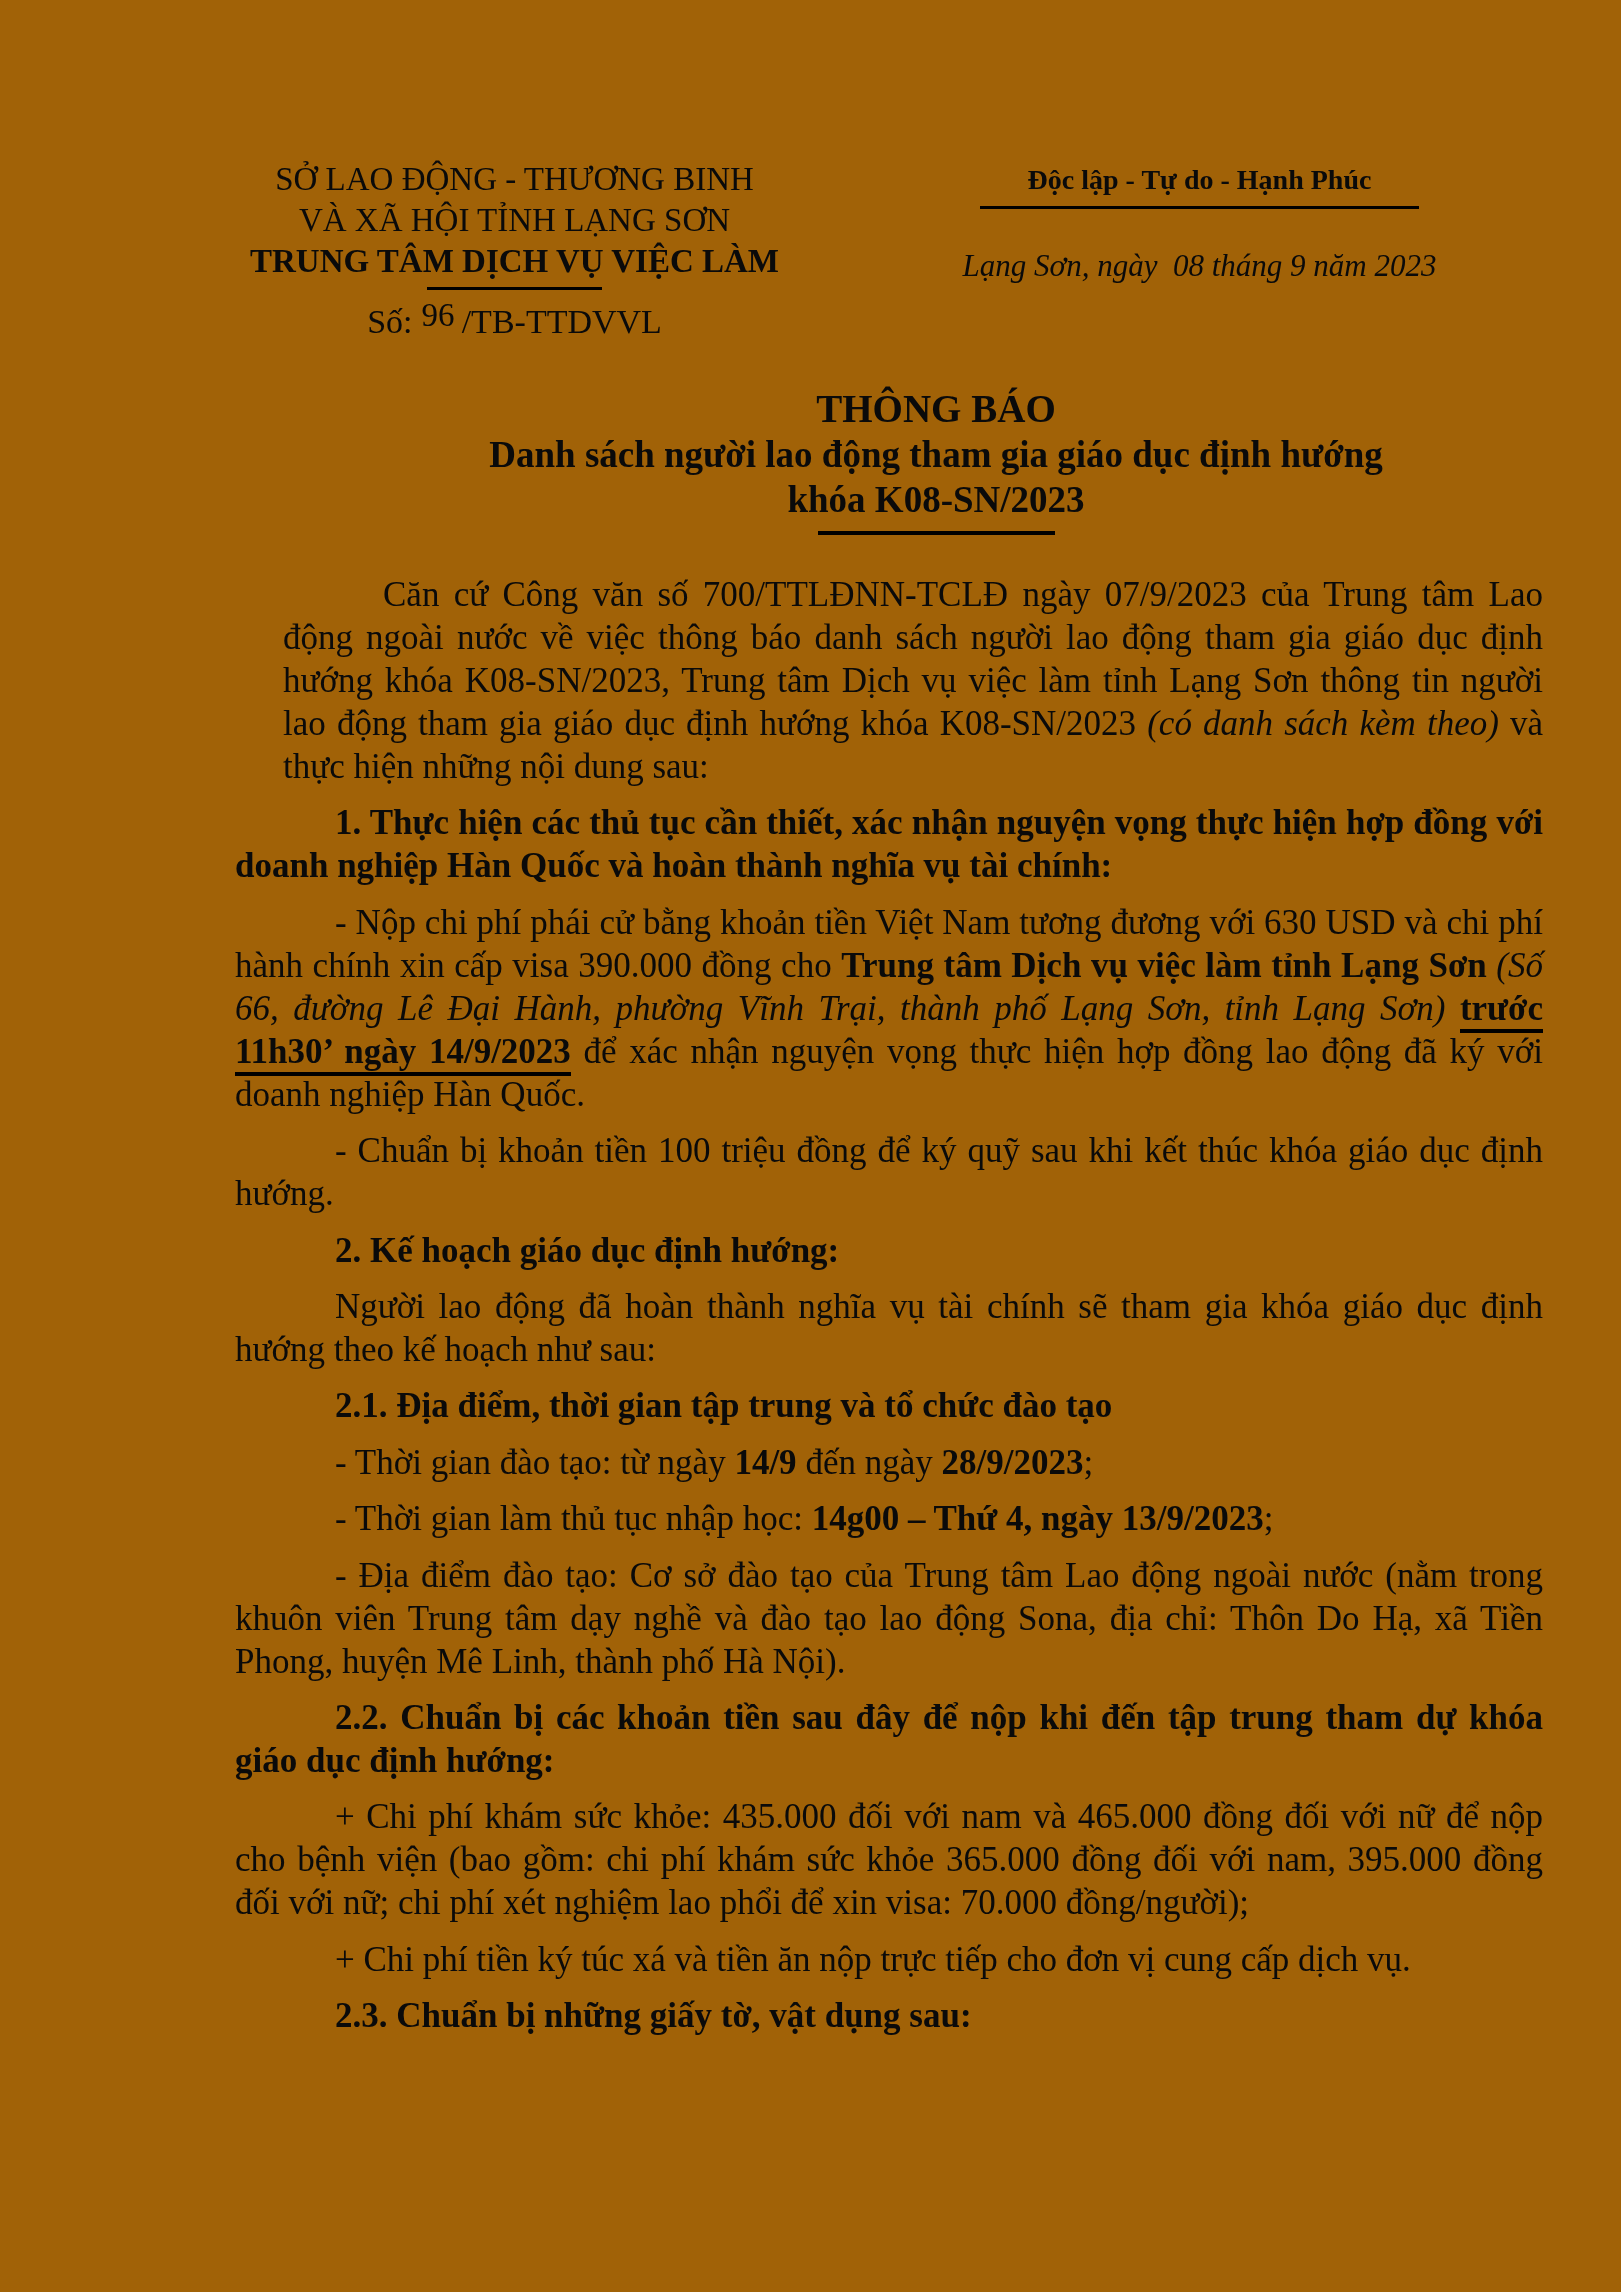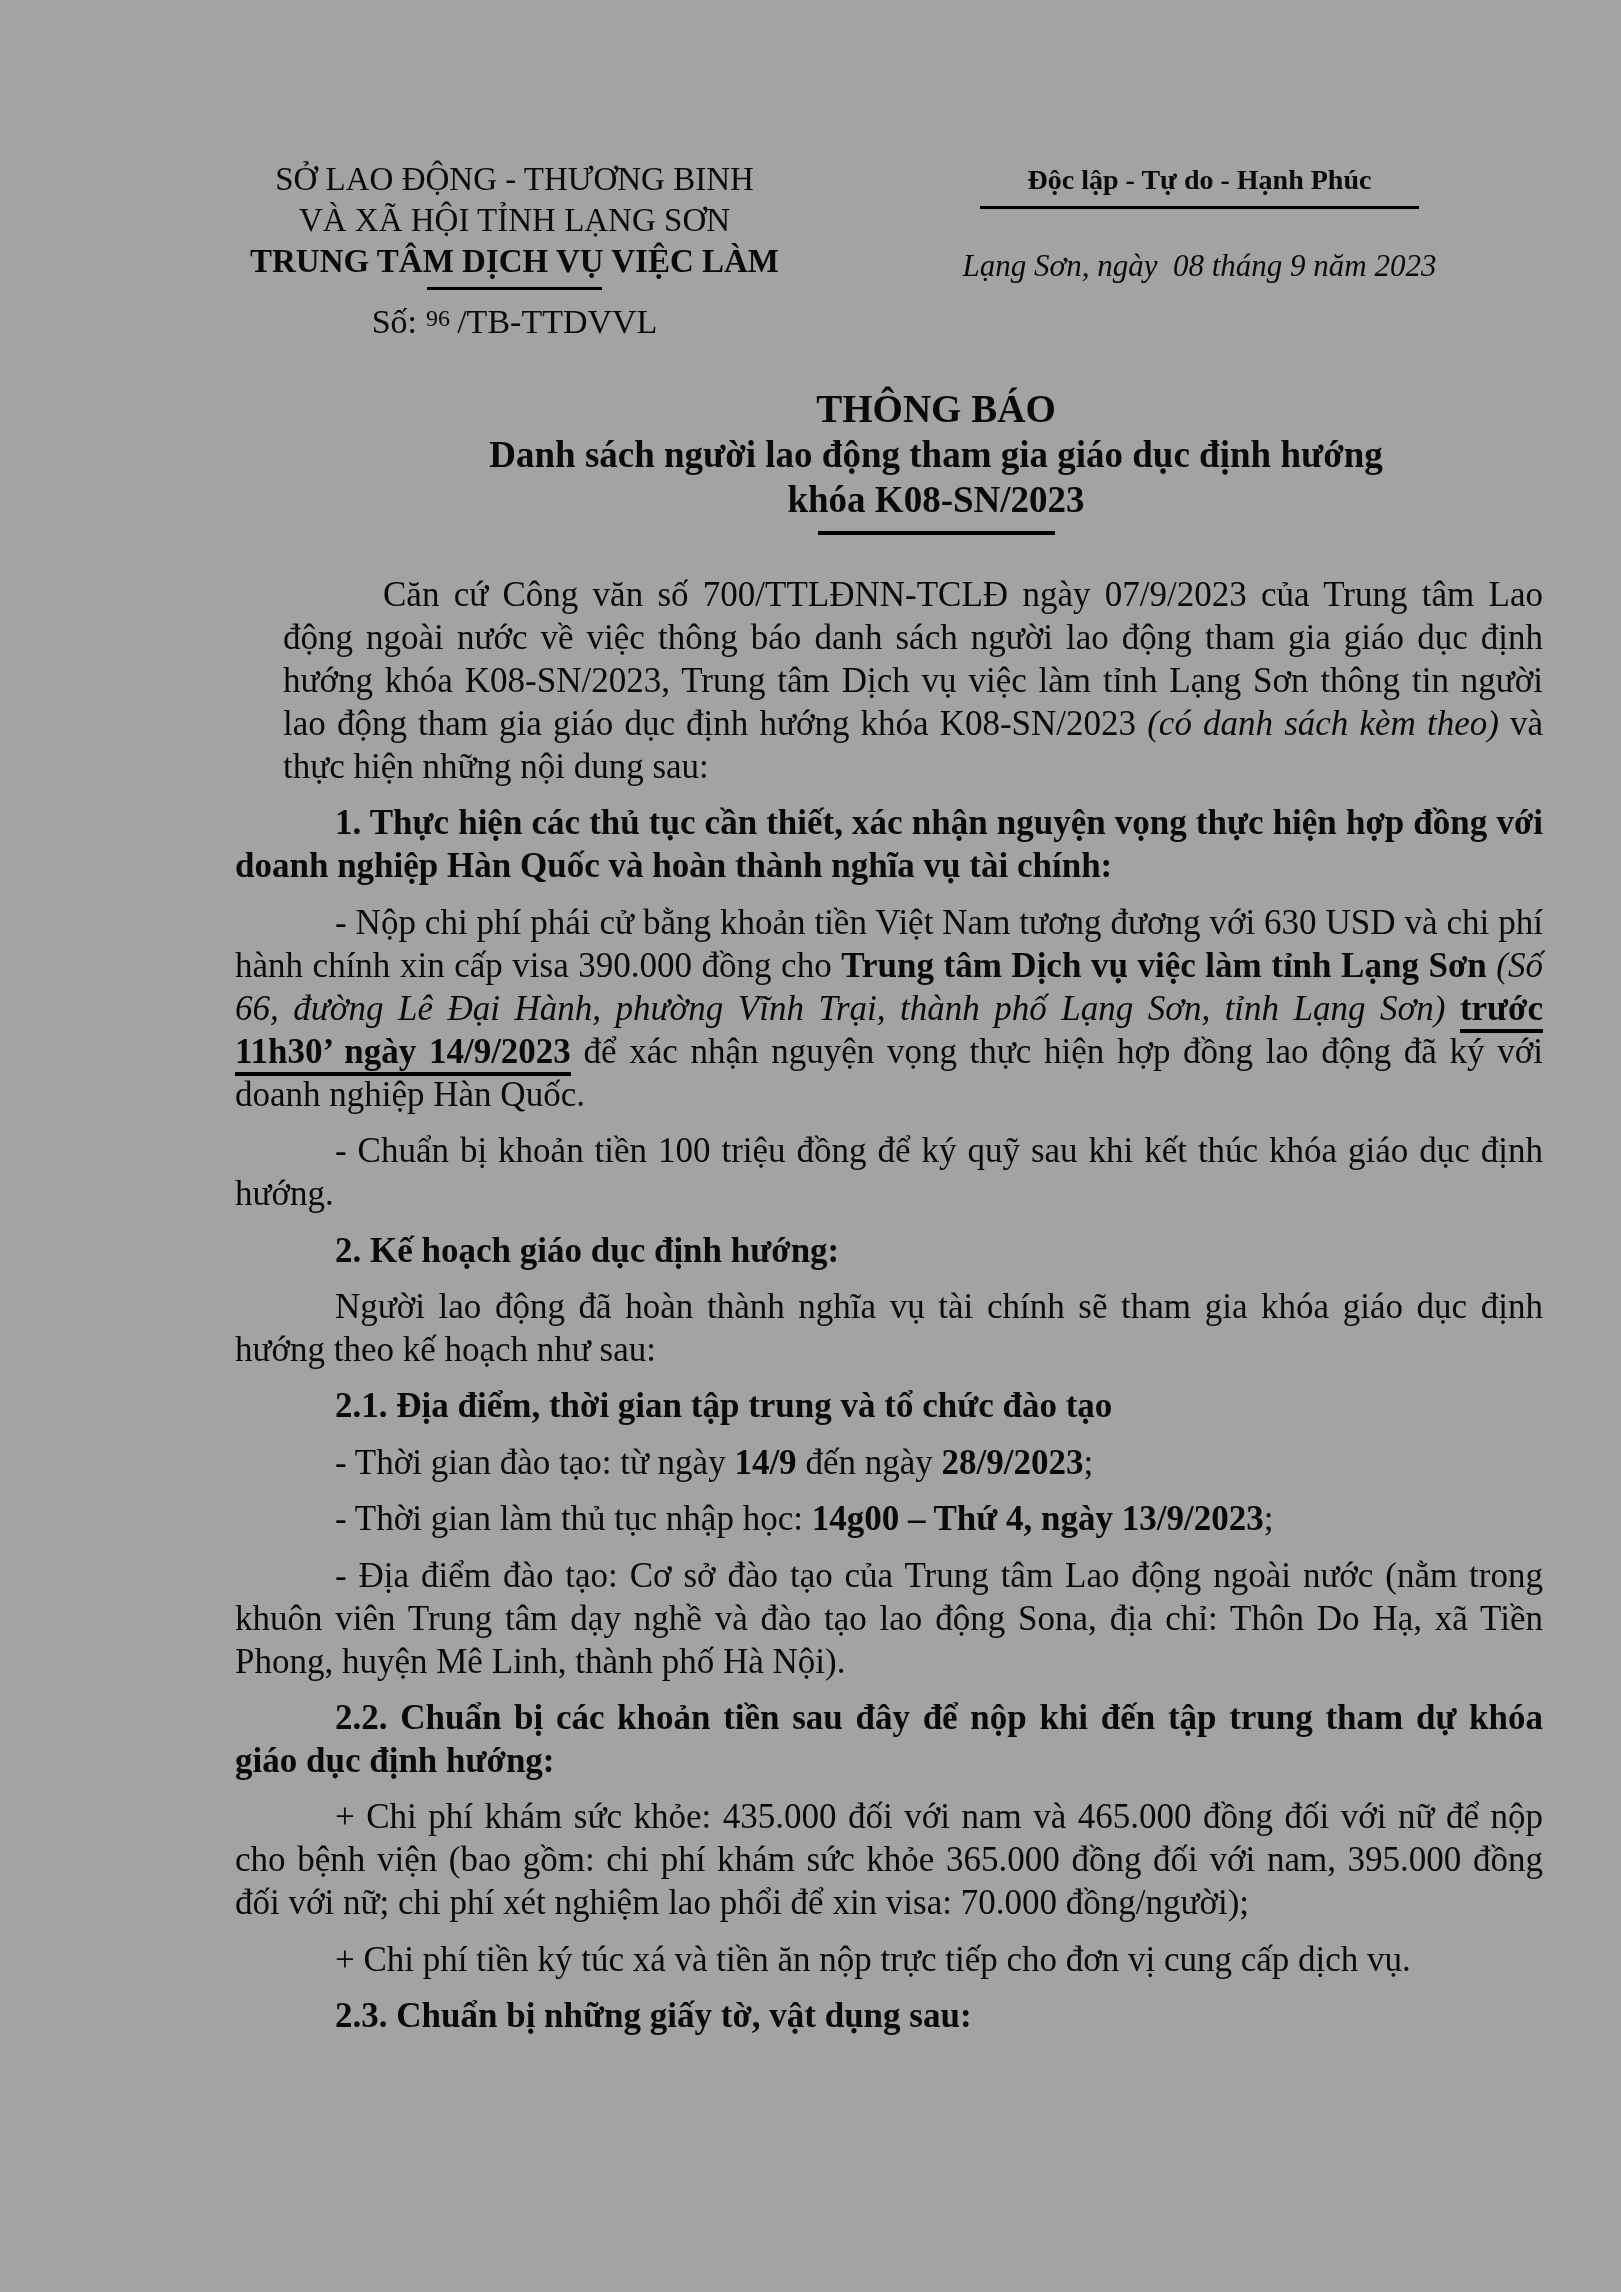--- a/index.html
+++ b/index.html
@@ -1,32 +1,32 @@
 <!DOCTYPE html>
 <html style="font-size:14.3px"><head>
 <meta charset="utf-8">
 <style>
   html, body { margin:0; padding:0; background:#e8e8e8; }
   .page {
     position:relative;
     width:1621px; height:2293px;
-    background:#a3a3a3;
+    background:#a16207;
     font-family:"Liberation Serif","DejaVu Serif",serif;
     color:#0a0a0a;
     overflow:hidden;
   }
   
   .hdr-left {
     position:absolute; left:210px; top:159px; width:609px;
     text-align:center; font-size:33px; line-height:41px;
   }
   .hdr-left .l3 { font-weight:bold; }
   .hdr-left .rule { width:175px; height:2.7px; background:#000; margin:5.4px auto 0; }
   .hdr-left .so { margin-top:10.7px; font-size:34px; white-space:pre; }
-  .hdr-left .so .num { font-size:24px; position:relative; top:-6.3px; margin:0 7.2px 0 9px; }
+  .hdr-left .so .num { font-size:33px; position:relative; top:-6.3px; margin:0 7.2px 0 9px; }
 
   .hdr-right {
     position:absolute; left:837px; top:159px; width:725px; text-align:center;
   }
   .hdr-right .l1 { font-weight:bold; font-size:33px; line-height:41px; }
   .hdr-right .l2 { font-weight:bold; font-size:28px; line-height:41px; }
   .hdr-right .rule { width:439px; height:2.7px; background:#000; margin:6.3px auto 0; }
   .hdr-right .date { margin-top:39px; font-style:italic; font-size:31px; white-space:pre-wrap; }
 
   

